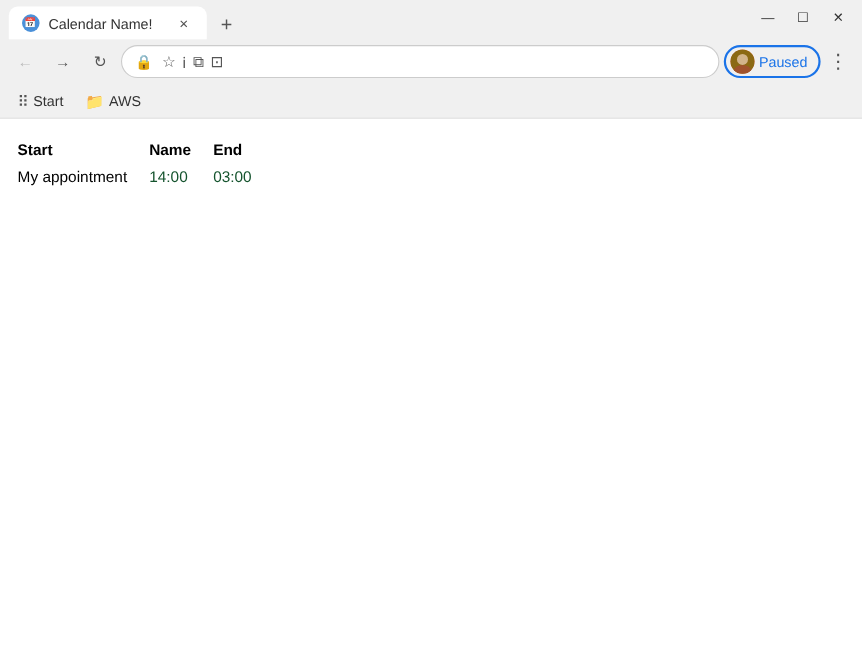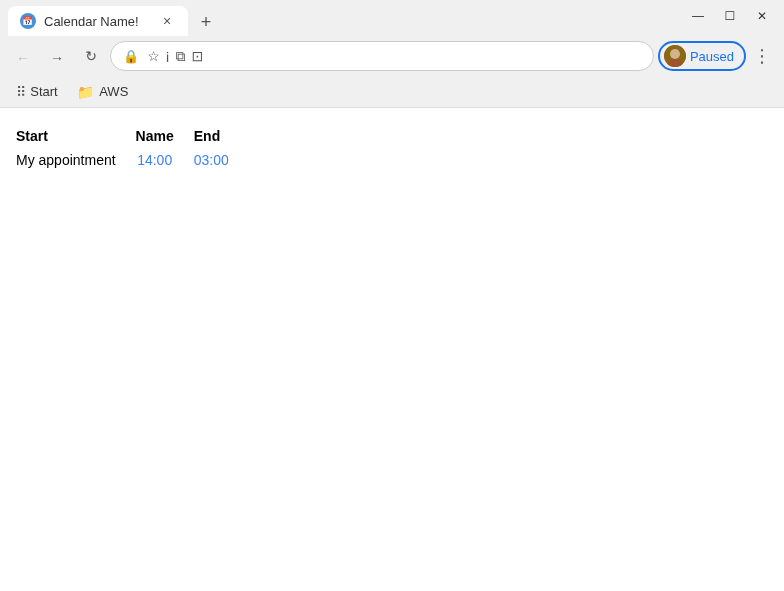--- a/index.html
+++ b/index.html
@@ -174,24 +174,23 @@
     }
     table th {
       text-align: left;
       padding: 4px 20px 4px 0;
       font-weight: bold;
       color: #000;
     }
     table td {
       padding: 4px 20px 4px 0;
       color: #000;
-      text-align: center;
     }
     .time-cell {
-      color: #3b82f6;
+      color: #14532d;
     }
   </style>
 </head>
 <body>
 
 <div class="window">
 
   <div class="title-bar">
     <div class="tab-area">
       <div class="tab">

